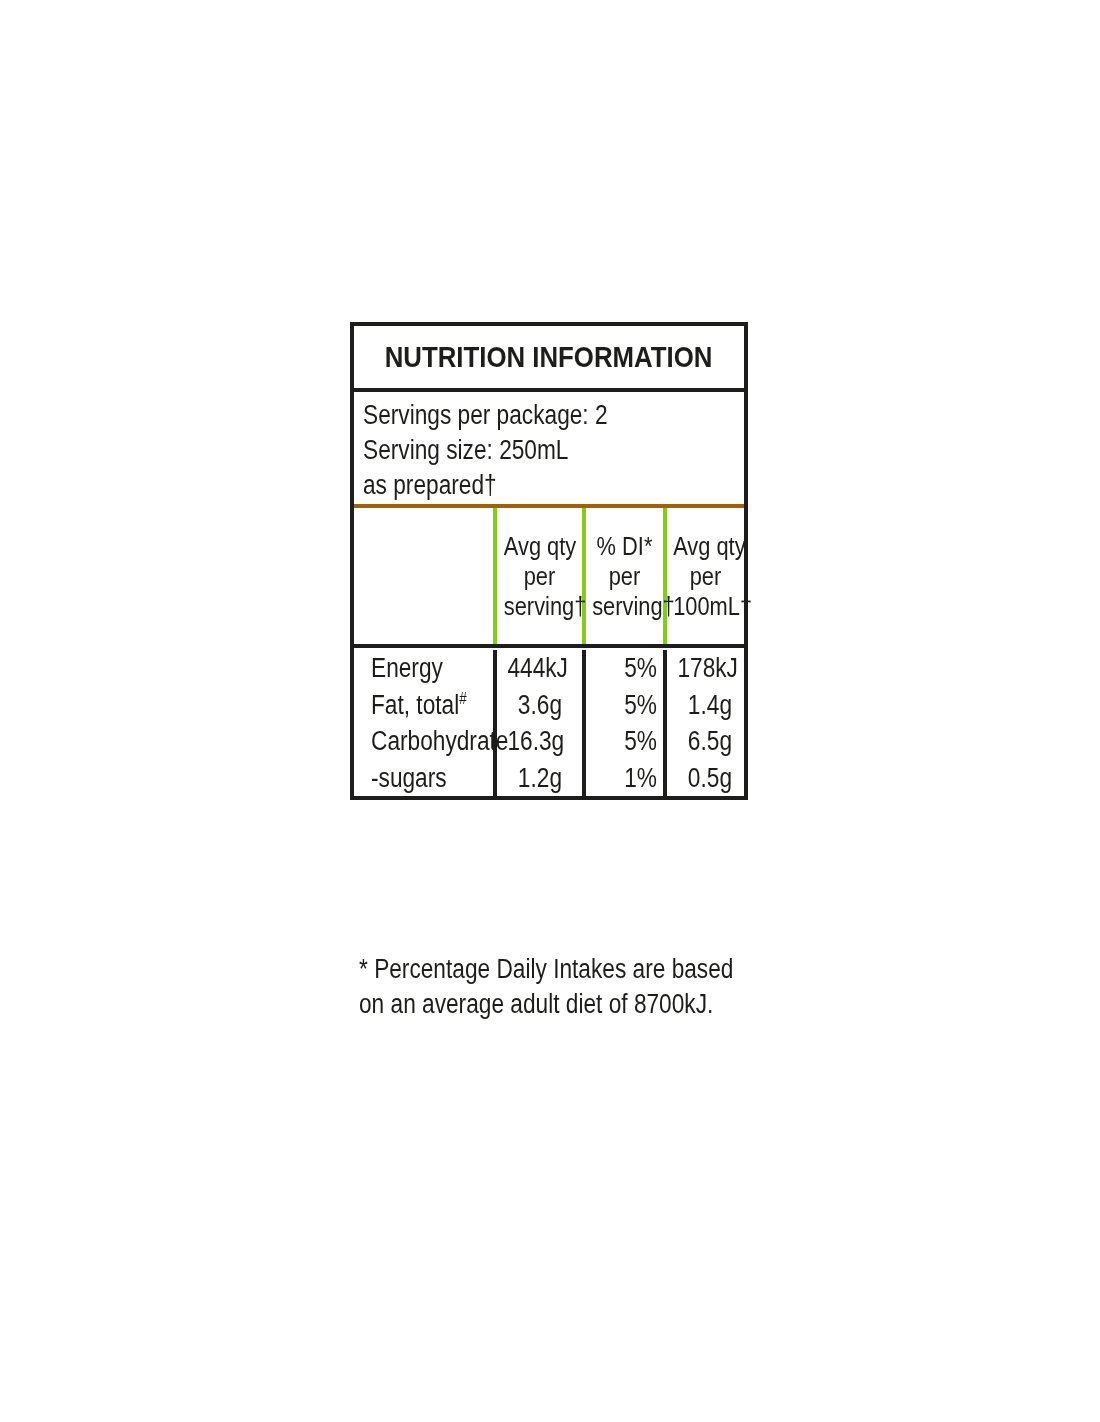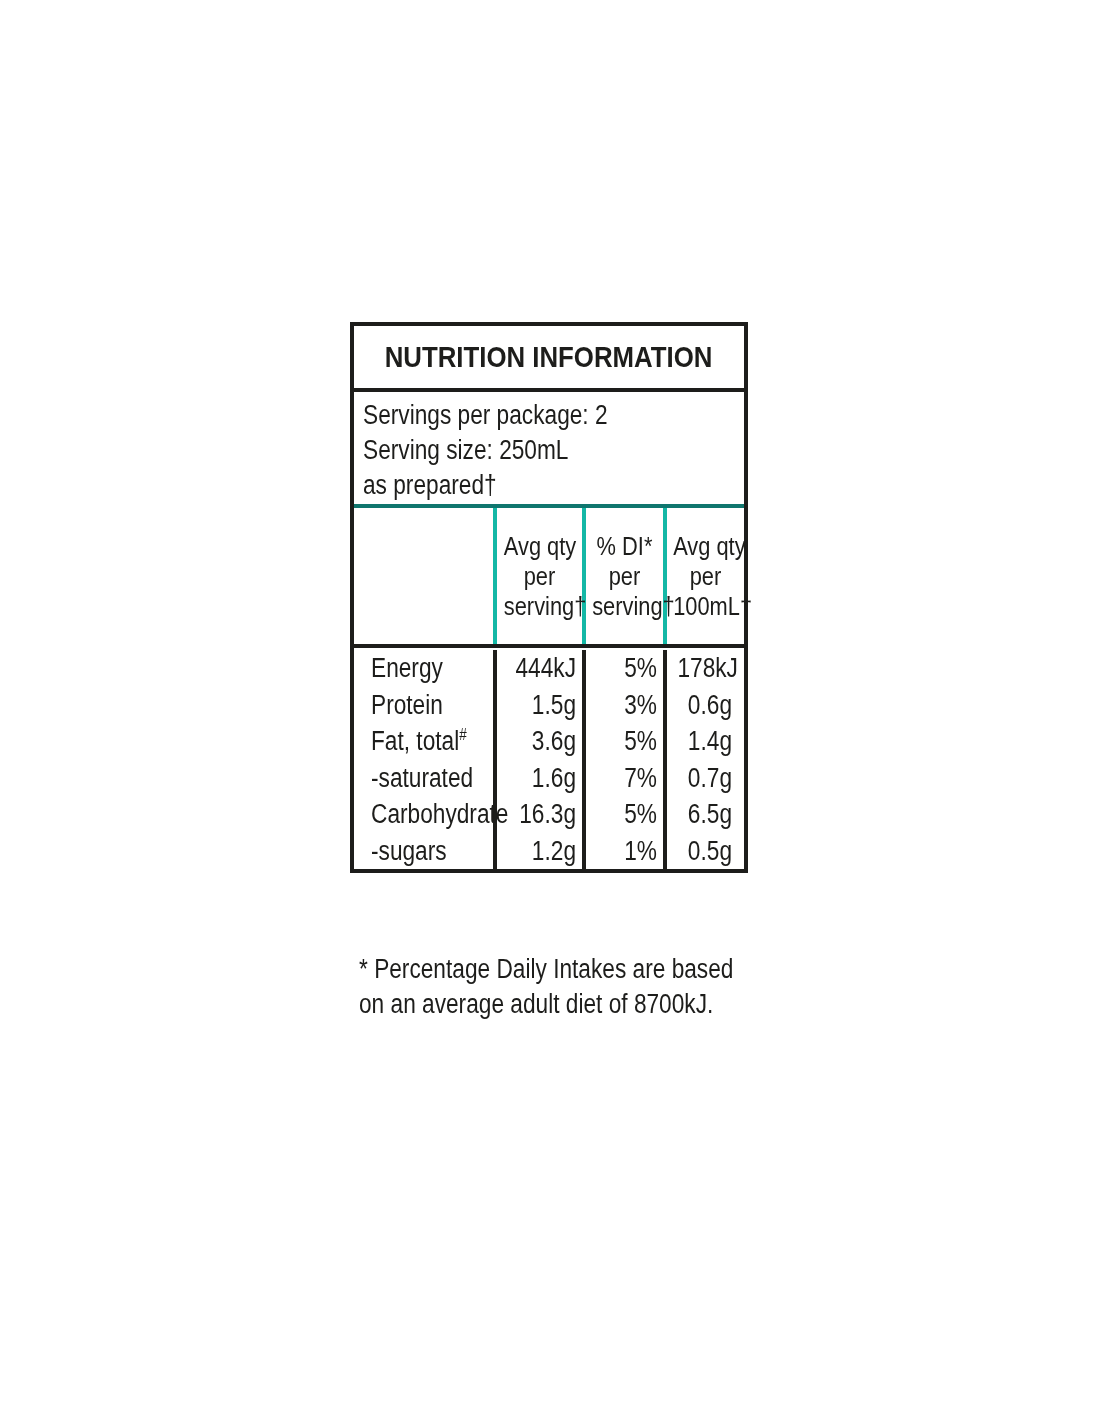--- a/index.html
+++ b/index.html
@@ -33,59 +33,59 @@
   .title-text {
     font-size: 30px;
     font-weight: bold;
     white-space: nowrap;
     transform: scaleX(0.86);
     transform-origin: 50% 50%;
   }
   
   .servings-cell {
     height: 116px;
-    border-bottom: 4px solid #0f766e;
+    border-bottom: 4px solid #a16207;
     padding: 6px 0 12px 9px;
   }
   .serv-line {
     font-size: 27px;
     line-height: 35px;
     white-space: nowrap;
     transform: scaleX(0.84);
     transform-origin: 0 50%;
   }
   
   .header-row {
     display: grid;
     grid-template-columns: 139px 89px 81px 81px;
     border-bottom: 4px solid #1d1d1b;
     height: 140px;
   }
   .h-cell { padding-top: 23px; }
-  .h-cell.bl { border-left: 4px solid #14b8a6; }
+  .h-cell.bl { border-left: 4px solid #84cc16; }
   .h-line {
     text-align: center;
     font-size: 26px;
     line-height: 30px;
     white-space: nowrap;
     transform: scaleX(0.84);
     transform-origin: 50% 50%;
   }
   
   .body-grid { padding-top: 2px; }
   .b-row {
     display: grid;
     grid-template-columns: 139px 89px 81px 81px;
   }
   .b-cell { line-height: 36.5px; font-size: 27px; }
   .b-cell.bl { border-left: 4px solid #1d1d1b; }
   .c-label { padding-left: 17px; }
   .c-label .line { white-space: nowrap; transform: scaleX(0.84); transform-origin: 0 50%; }
   .c-num  { text-align: right; }
-  .c-num.pad2 { padding-right: 6px; }
+  .c-num.pad2 { padding-right: 20px; }
   .c-num.pad3 { padding-right: 6px; }
   .c-num.pad4 { padding-right: 12px; }
   .c-num .line { white-space: nowrap; transform: scaleX(0.84); transform-origin: 100% 50%; }
   sup.fn-mark {
     font-size: 16px;
     vertical-align: super;
     line-height: 0;
   }
   
   .footnotes {
@@ -151,64 +151,36 @@
           </div>
         <div class="b-cell c-num pad3 bl">
             <div class="line">5%</div>
           </div>
         <div class="b-cell c-num pad4 bl">
             <div class="line">178kJ</div>
           </div>
       </div>
 
 
-      <div class="b-row">
-        <div class="b-cell c-label">
-            <div class="line"><span>Protein</span><sup class="fn-mark"></sup></div>
-          </div>
-        <div class="b-cell c-num pad2 bl">
-            <div class="line">1.5g</div>
-          </div>
-        <div class="b-cell c-num pad3 bl">
-            <div class="line">3%</div>
-          </div>
-        <div class="b-cell c-num pad4 bl">
-            <div class="line">0.6g</div>
-          </div>
-      </div>
 
       <div class="b-row">
         <div class="b-cell c-label">
             <div class="line"><span>Fat, total</span><sup class="fn-mark">#</sup></div>
           </div>
         <div class="b-cell c-num pad2 bl">
             <div class="line">3.6g</div>
           </div>
         <div class="b-cell c-num pad3 bl">
             <div class="line">5%</div>
           </div>
         <div class="b-cell c-num pad4 bl">
             <div class="line">1.4g</div>
           </div>
       </div>
 
-      <div class="b-row">
-        <div class="b-cell c-label">
-            <div class="line"><span>-saturated</span><sup class="fn-mark"></sup></div>
-          </div>
-        <div class="b-cell c-num pad2 bl">
-            <div class="line">1.6g</div>
-          </div>
-        <div class="b-cell c-num pad3 bl">
-            <div class="line">7%</div>
-          </div>
-        <div class="b-cell c-num pad4 bl">
-            <div class="line">0.7g</div>
-          </div>
-      </div>
 
       <div class="b-row">
         <div class="b-cell c-label">
             <div class="line"><span>Carbohydrate</span><sup class="fn-mark"></sup></div>
           </div>
         <div class="b-cell c-num pad2 bl">
             <div class="line">16.3g</div>
           </div>
         <div class="b-cell c-num pad3 bl">
             <div class="line">5%</div>

